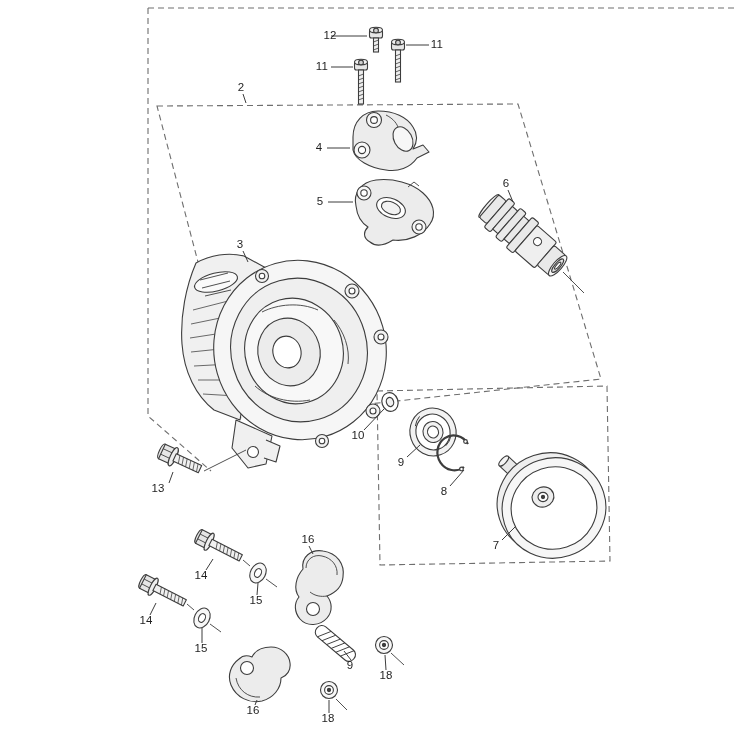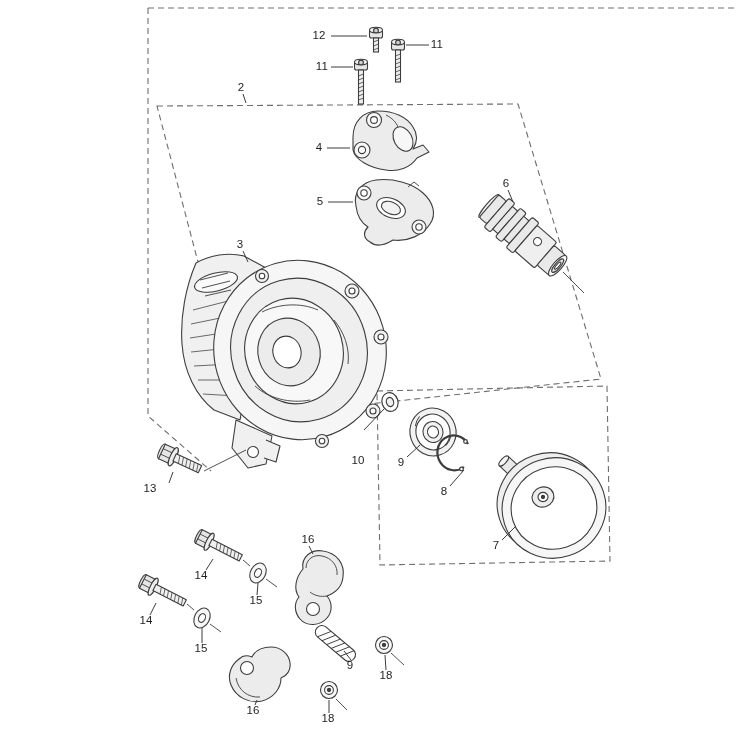--- a/index.html
+++ b/index.html
@@ -235,33 +235,33 @@
       <path d="M257,595 L258,583"></path>
       <path d="M150,615 L156,603"></path>
       <path d="M202,643 L202,628"></path>
       <path d="M255,705 L257,700"></path>
       <path d="M351,660 L344,651"></path>
       <path d="M386,670 L385,655"></path>
       <path d="M329,713 L329,700"></path>
     </g>
   </svg>
 
-  <div class="callout" style="left:319px;top:36px">12</div>
+  <div class="callout" style="left:330px;top:36px">12</div>
   <div class="callout" style="left:437px;top:45px">11</div>
   <div class="callout" style="left:322px;top:67px">11</div>
   <div class="callout" style="left:241px;top:88px">2</div>
   <div class="callout" style="left:319px;top:148px">4</div>
   <div class="callout" style="left:320px;top:202px">5</div>
   <div class="callout" style="left:506px;top:184px">6</div>
   <div class="callout" style="left:240px;top:245px">3</div>
-  <div class="callout" style="left:358px;top:461px">10</div>
+  <div class="callout" style="left:358px;top:436px">10</div>
   <div class="callout" style="left:401px;top:463px">9</div>
   <div class="callout" style="left:444px;top:492px">8</div>
   <div class="callout" style="left:496px;top:546px">7</div>
-  <div class="callout" style="left:150px;top:489px">13</div>
+  <div class="callout" style="left:158px;top:489px">13</div>
   <div class="callout" style="left:308px;top:540px">16</div>
   <div class="callout" style="left:201px;top:576px">14</div>
   <div class="callout" style="left:256px;top:601px">15</div>
   <div class="callout" style="left:146px;top:621px">14</div>
   <div class="callout" style="left:201px;top:649px">15</div>
   <div class="callout" style="left:253px;top:711px">16</div>
   <div class="callout" style="left:350px;top:666px">9</div>
   <div class="callout" style="left:386px;top:676px">18</div>
   <div class="callout" style="left:328px;top:719px">18</div>
 

